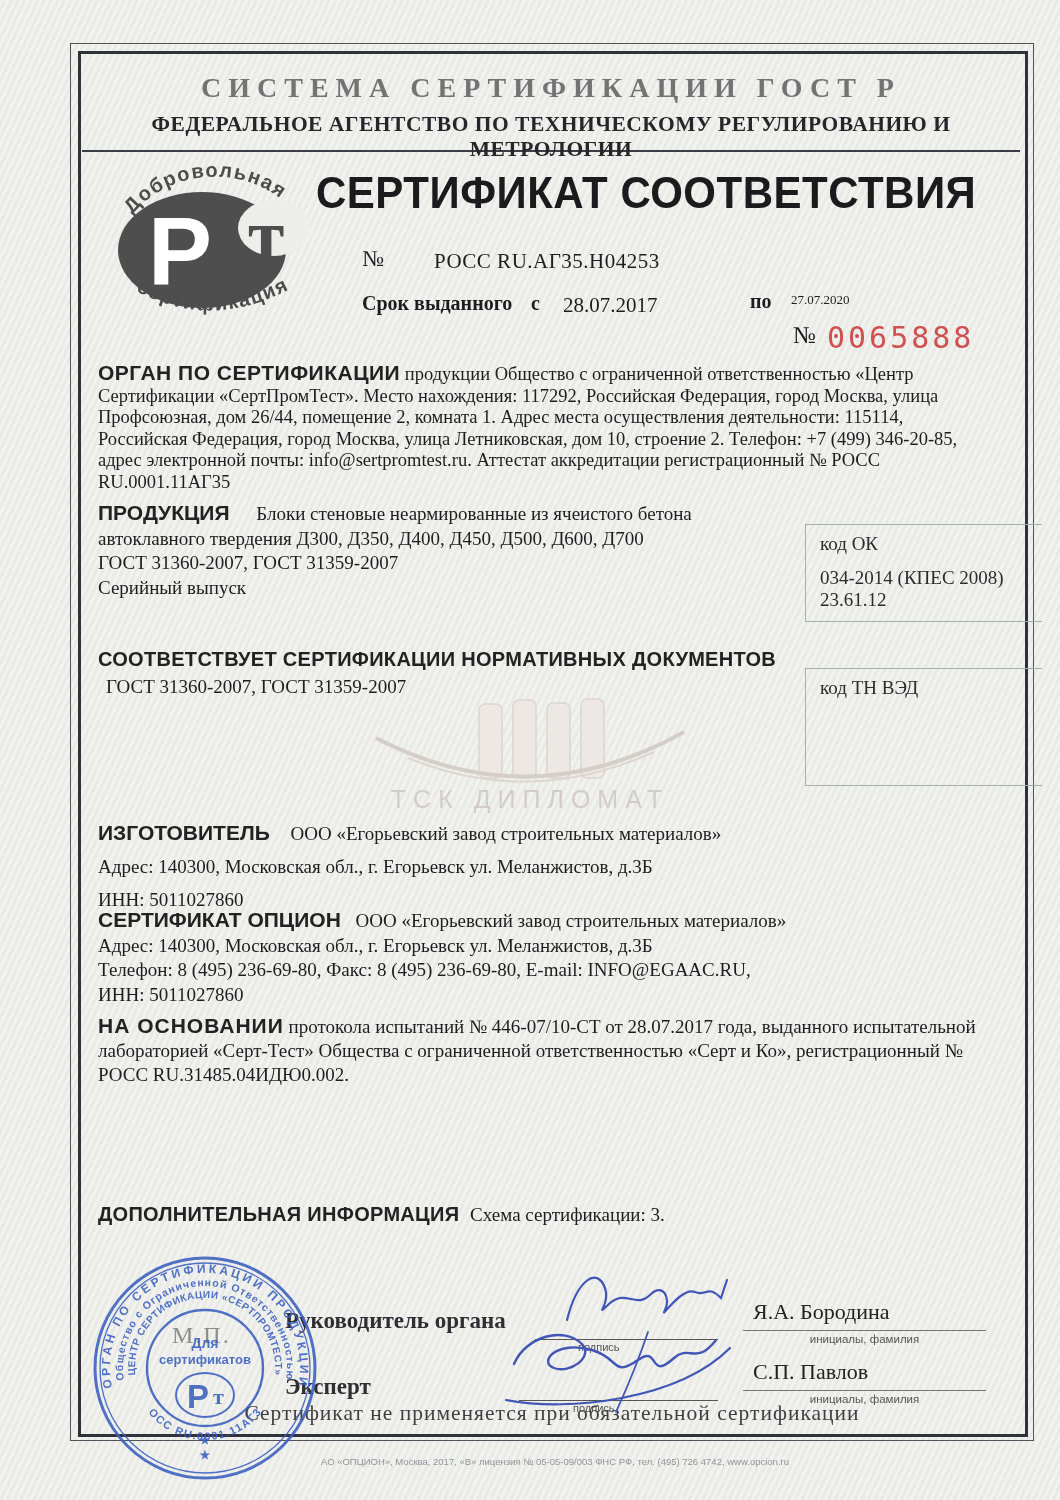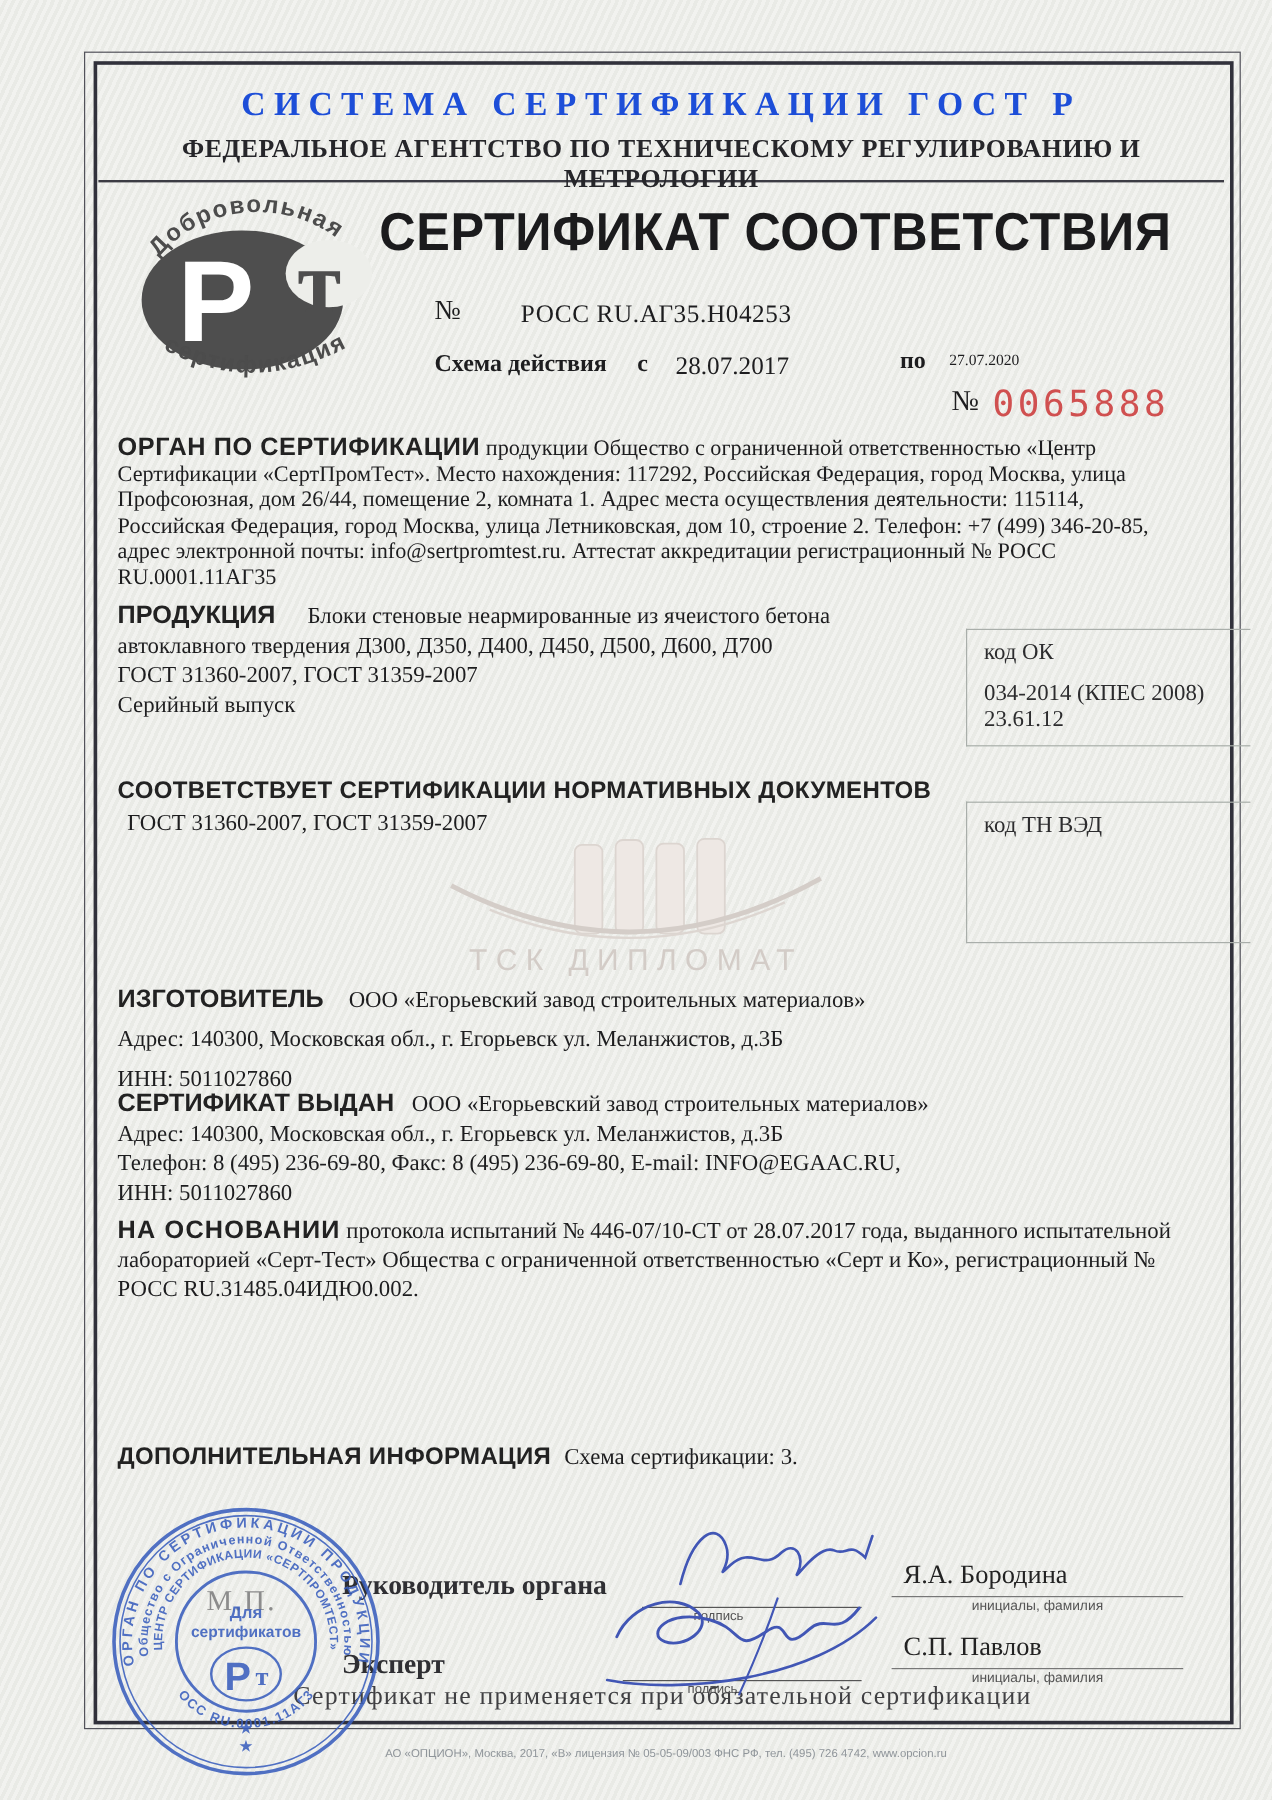--- a/index.html
+++ b/index.html
@@ -7,21 +7,21 @@
        background:#edeeea;
        background-image:repeating-linear-gradient(115deg, rgba(255,255,255,.25) 0 3px, rgba(205,208,200,.12) 3px 6px);
        font-family:"Liberation Serif", serif;color:#1d1d1f;}
   .abs{position:absolute;}
   .serif{font-family:"Liberation Serif", serif;}
   
   .frame-outer{left:70px;top:43px;width:962px;height:1396px;border:1.6px solid #52525a;}
   .frame-inner{left:78px;top:51px;width:944px;height:1380px;border:3px solid #31313b;}
   .header-divider{left:82px;top:150px;width:938px;height:2px;background:#3c3c44;}
   
-  .h-system{left:70px;top:72px;width:962px;text-align:center;font-size:28px;font-weight:bold;letter-spacing:7px;color:#1d4ed8;}
+  .h-system{left:70px;top:72px;width:962px;text-align:center;font-size:28px;font-weight:bold;letter-spacing:7px;color:#737373;}
   .h-agency{left:70px;top:112px;width:962px;text-align:center;font-size:21.5px;font-weight:bold;letter-spacing:.5px;color:#26262a;}
   .title{left:316px;top:168px;width:690px;font-family:"Liberation Sans",sans-serif;font-size:42px;font-weight:900;letter-spacing:.5px;color:#1b1b1d;transform:scaleY(1.06);transform-origin:top left;white-space:nowrap;}
   
   .no-label{left:362px;top:246px;font-size:23px;}
   .no-value{left:434px;top:249px;font-size:21px;letter-spacing:.5px;}
   .validity-label{left:362px;top:292px;font-size:20px;font-weight:bold;}
   .from-label{left:531px;top:292px;font-size:20px;font-weight:bold;}
   .from-value{left:563px;top:293px;font-size:21px;}
   .to-label{left:750px;top:290px;font-size:20px;font-weight:bold;}
   .to-value{left:791px;top:292px;font-size:13px;}
@@ -98,21 +98,21 @@
   <text x="142" y="102" font-family="Liberation Serif, serif" font-size="74" font-weight="bold" fill="#4e4e4e">т</text>
   <text font-family="Liberation Sans, sans-serif" font-size="20" font-weight="bold" fill="#4c4c4c" letter-spacing="1.5">
     <textPath href="#logoArcBottom" startOffset="50%" text-anchor="middle">сертификация</textPath>
   </text>
 </svg>
 
 <div class="abs title">СЕРТИФИКАТ СООТВЕТСТВИЯ</div>
 
 <div class="abs no-label serif">№</div>
 <div class="abs no-value serif">РОСС RU.АГ35.Н04253</div>
-<div class="abs validity-label serif">Схема действия</div>
+<div class="abs validity-label serif">Срок выданного</div>
 <div class="abs from-label serif">с</div>
 <div class="abs from-value serif">28.07.2017</div>
 <div class="abs to-label serif">по</div>
 <div class="abs to-value serif">27.07.2020</div>
 <div class="abs blank-no-label serif">№</div>
 <div class="abs blank-no-value">0065888</div>
 
 <div class="abs organ sec">
   <p><span class="lbl">ОРГАН ПО СЕРТИФИКАЦИИ</span>
      <span>продукции Общество с ограниченной ответственностью «Центр Сертификации «СертПромТест». Место нахождения: 117292, Российская  Федерация, город Москва, улица Профсоюзная, дом 26/44, помещение 2, комната 1. Адрес места осуществления деятельности: 115114, Российская Федерация, город Москва, улица Летниковская, дом 10, строение 2. Телефон: +7 (499) 346-20-85, адрес электронной почты: info@sertpromtest.ru. Аттестат аккредитации регистрационный № РОСС RU.0001.11АГ35</span></p>
@@ -156,21 +156,21 @@
 </svg>
 
 <div class="abs manufacturer sec">
   <p><span class="lbl">ИЗГОТОВИТЕЛЬ</span>
      <span>ООО «Егорьевский завод строительных материалов»</span></p>
   <p class="indent">Адрес: 140300, Московская  обл., г. Егорьевск  ул. Меланжистов, д.3Б</p>
   <p class="indent">ИНН: 5011027860</p>
 </div>
 
 <div class="abs issued sec">
-  <p><span class="lbl">СЕРТИФИКАТ ВЫДАН</span>
+  <p><span class="lbl">СЕРТИФИКАТ ОПЦИОН</span>
      <span>ООО «Егорьевский завод строительных материалов»</span></p>
   <p class="indent">Адрес: 140300, Московская  обл., г. Егорьевск  ул. Меланжистов, д.3Б</p>
   <p class="indent">Телефон: 8 (495) 236-69-80, Факс: 8 (495) 236-69-80, E-mail: INFO@EGAAC.RU,</p>
   <p class="indent">ИНН: 5011027860</p>
 </div>
 
 <div class="abs basis sec">
   <p><span class="lbl">НА ОСНОВАНИИ</span>
      <span>протокола испытаний № 446-07/10-СТ от 28.07.2017 года, выданного испытательной лабораторией «Серт-Тест» Общества с ограниченной ответственностью «Серт и Ко», регистрационный № РОСС RU.31485.04ИДЮ0.002.</span></p>
 </div>

